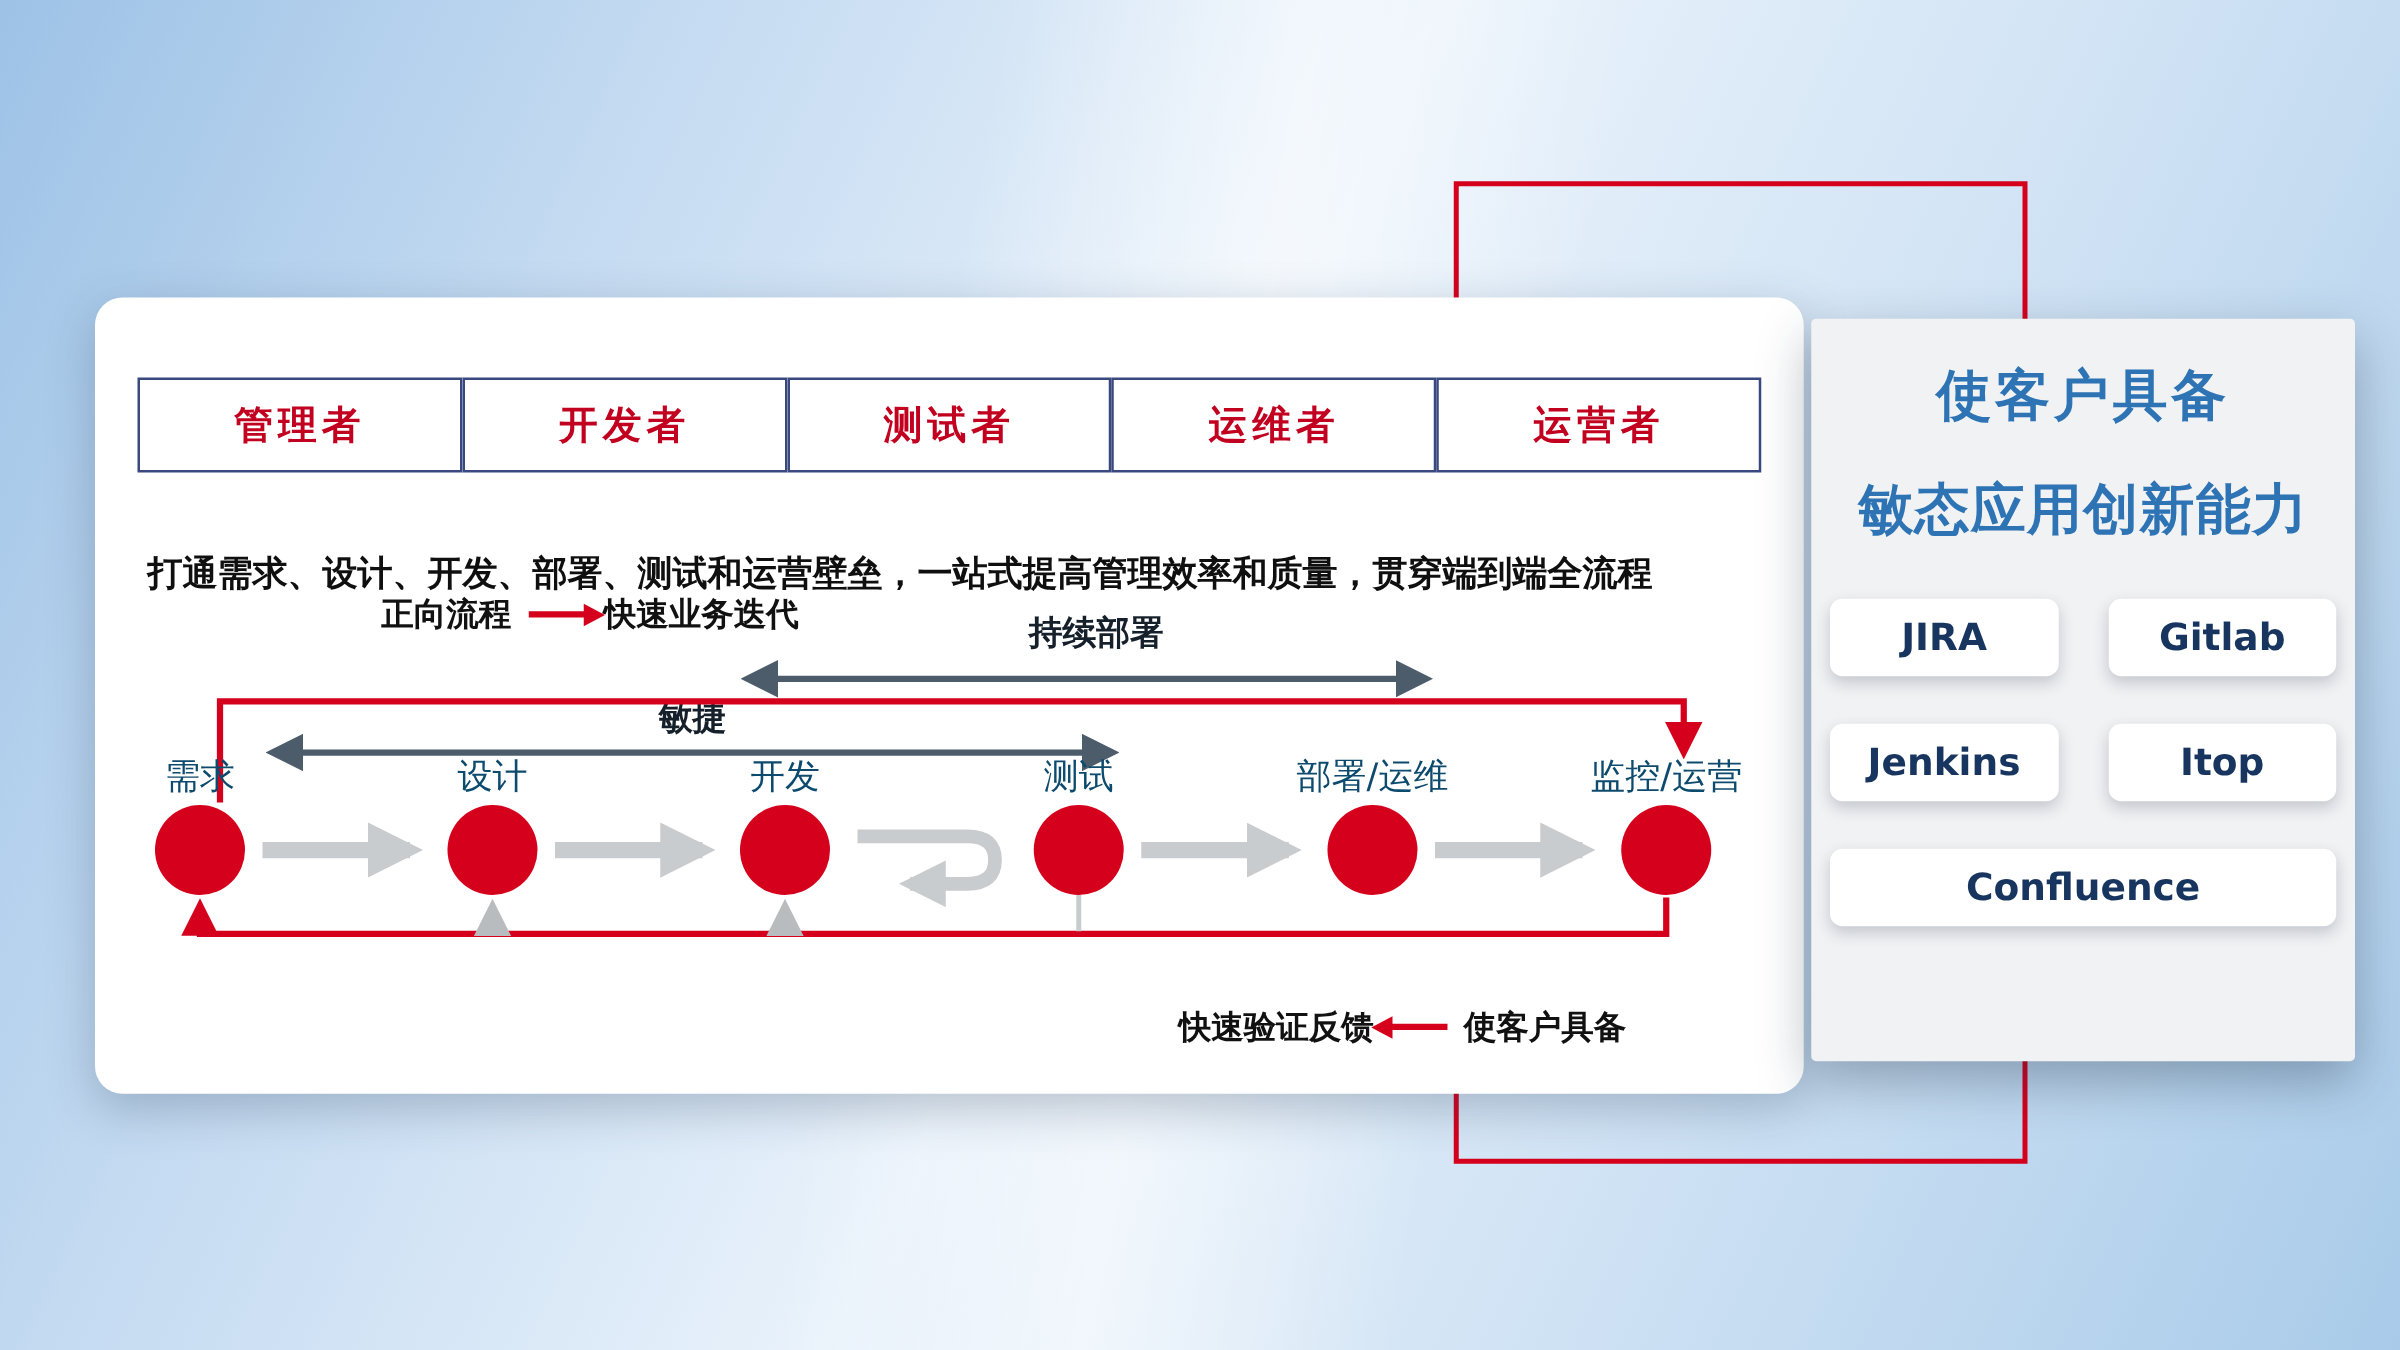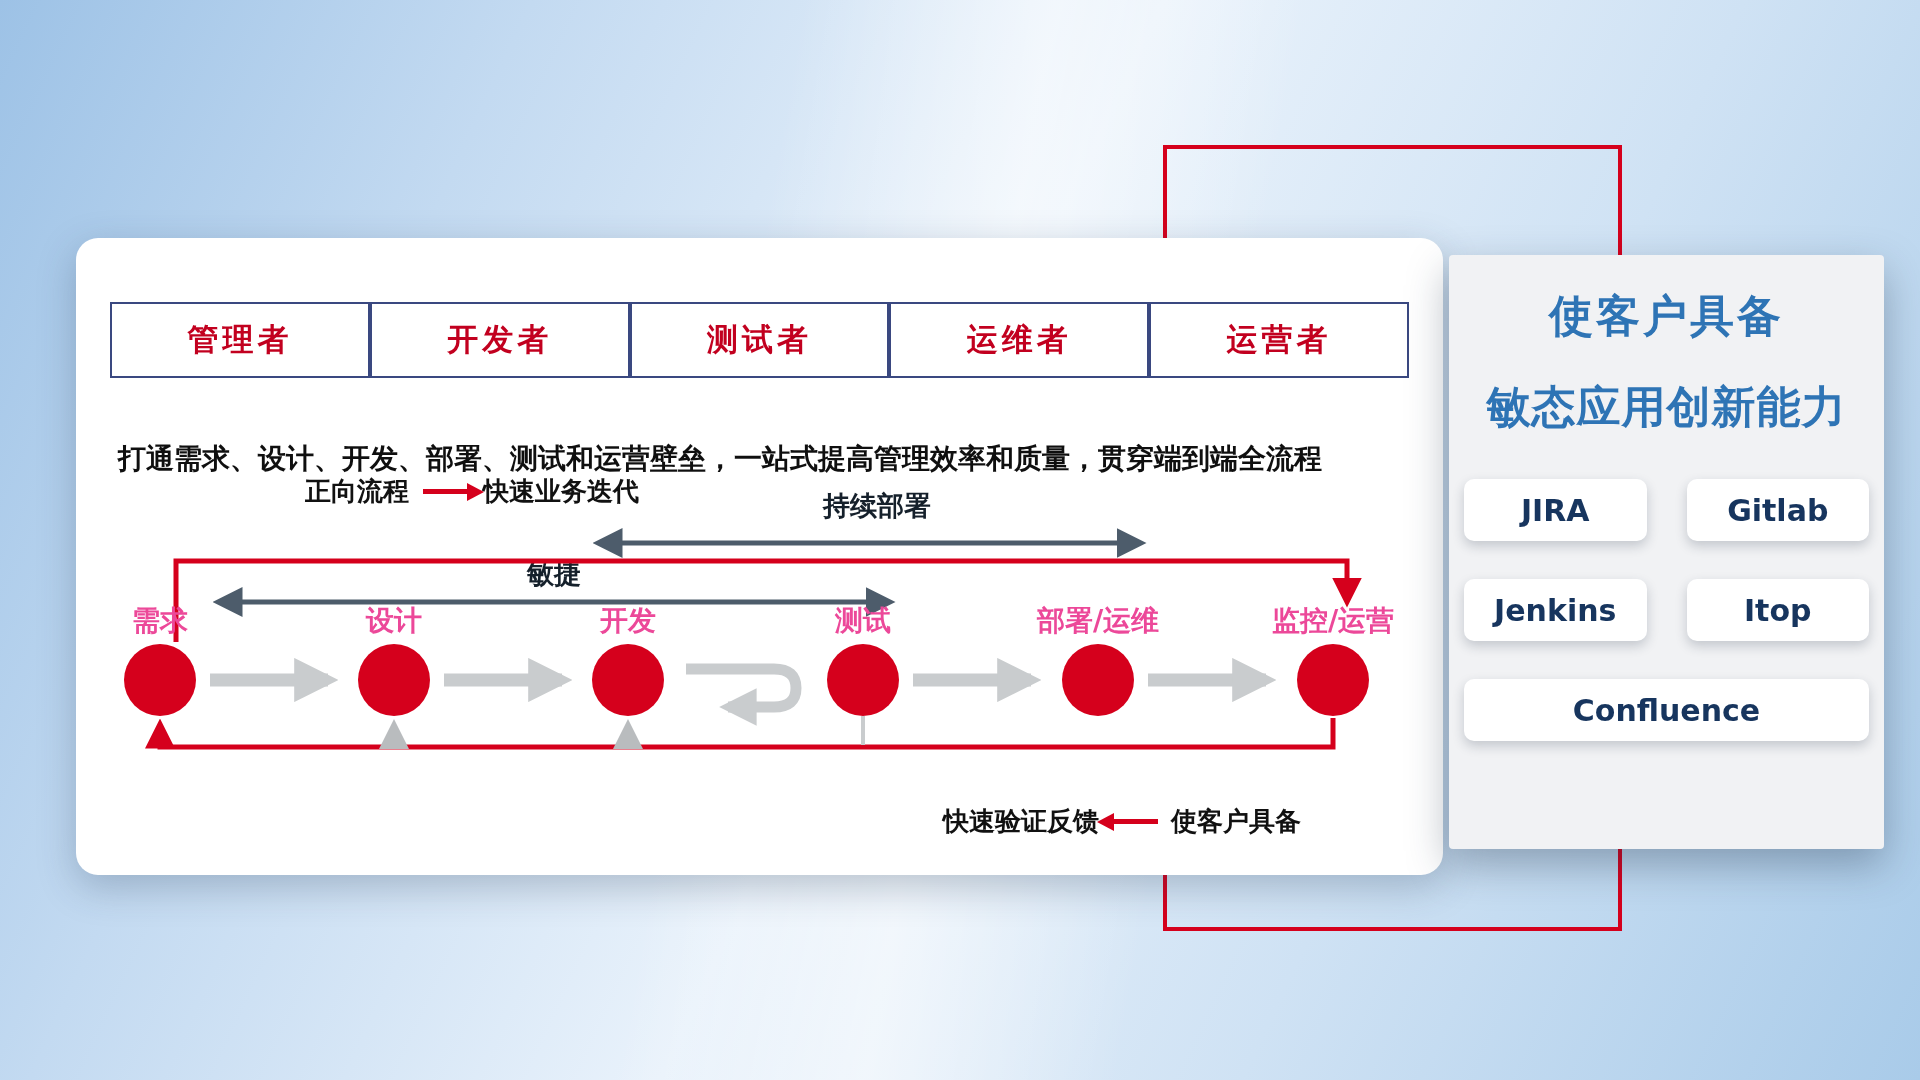--- a/index.html
+++ b/index.html
@@ -65,21 +65,21 @@
   }
   .label-agile {
     position:absolute; left:478px; top:318px; transform:translateX(-50%);
     font-size:27px; font-weight:bold; color:#15202b; white-space:nowrap;
   }
 
   .flow-svg { position:absolute; left:0; top:0; }
 
   .stage-label {
     position:absolute; top:364px; transform:translateX(-50%);
-    font-size:28px; font-weight:bold; color:#ec4899; white-space:nowrap;
+    font-size:28px; font-weight:normal; color:#0c4a6e; white-space:nowrap;
   }
 
   .panel {
     position:absolute; left:1449px; top:255px; width:435px; height:594px;
     background:#f1f2f4; border-radius:4px;
     box-shadow:0 16px 42px rgba(30,45,70,.35); z-index:3;
   }
   .panel-title { text-align:center; padding-top:32px; color:#2e74b5; font-weight:bold; }
   .panel-title .t1 { font-size:44px; letter-spacing:3px; margin-bottom:32px; }
   .panel-title .t2 { font-size:44px; letter-spacing:1px; }

